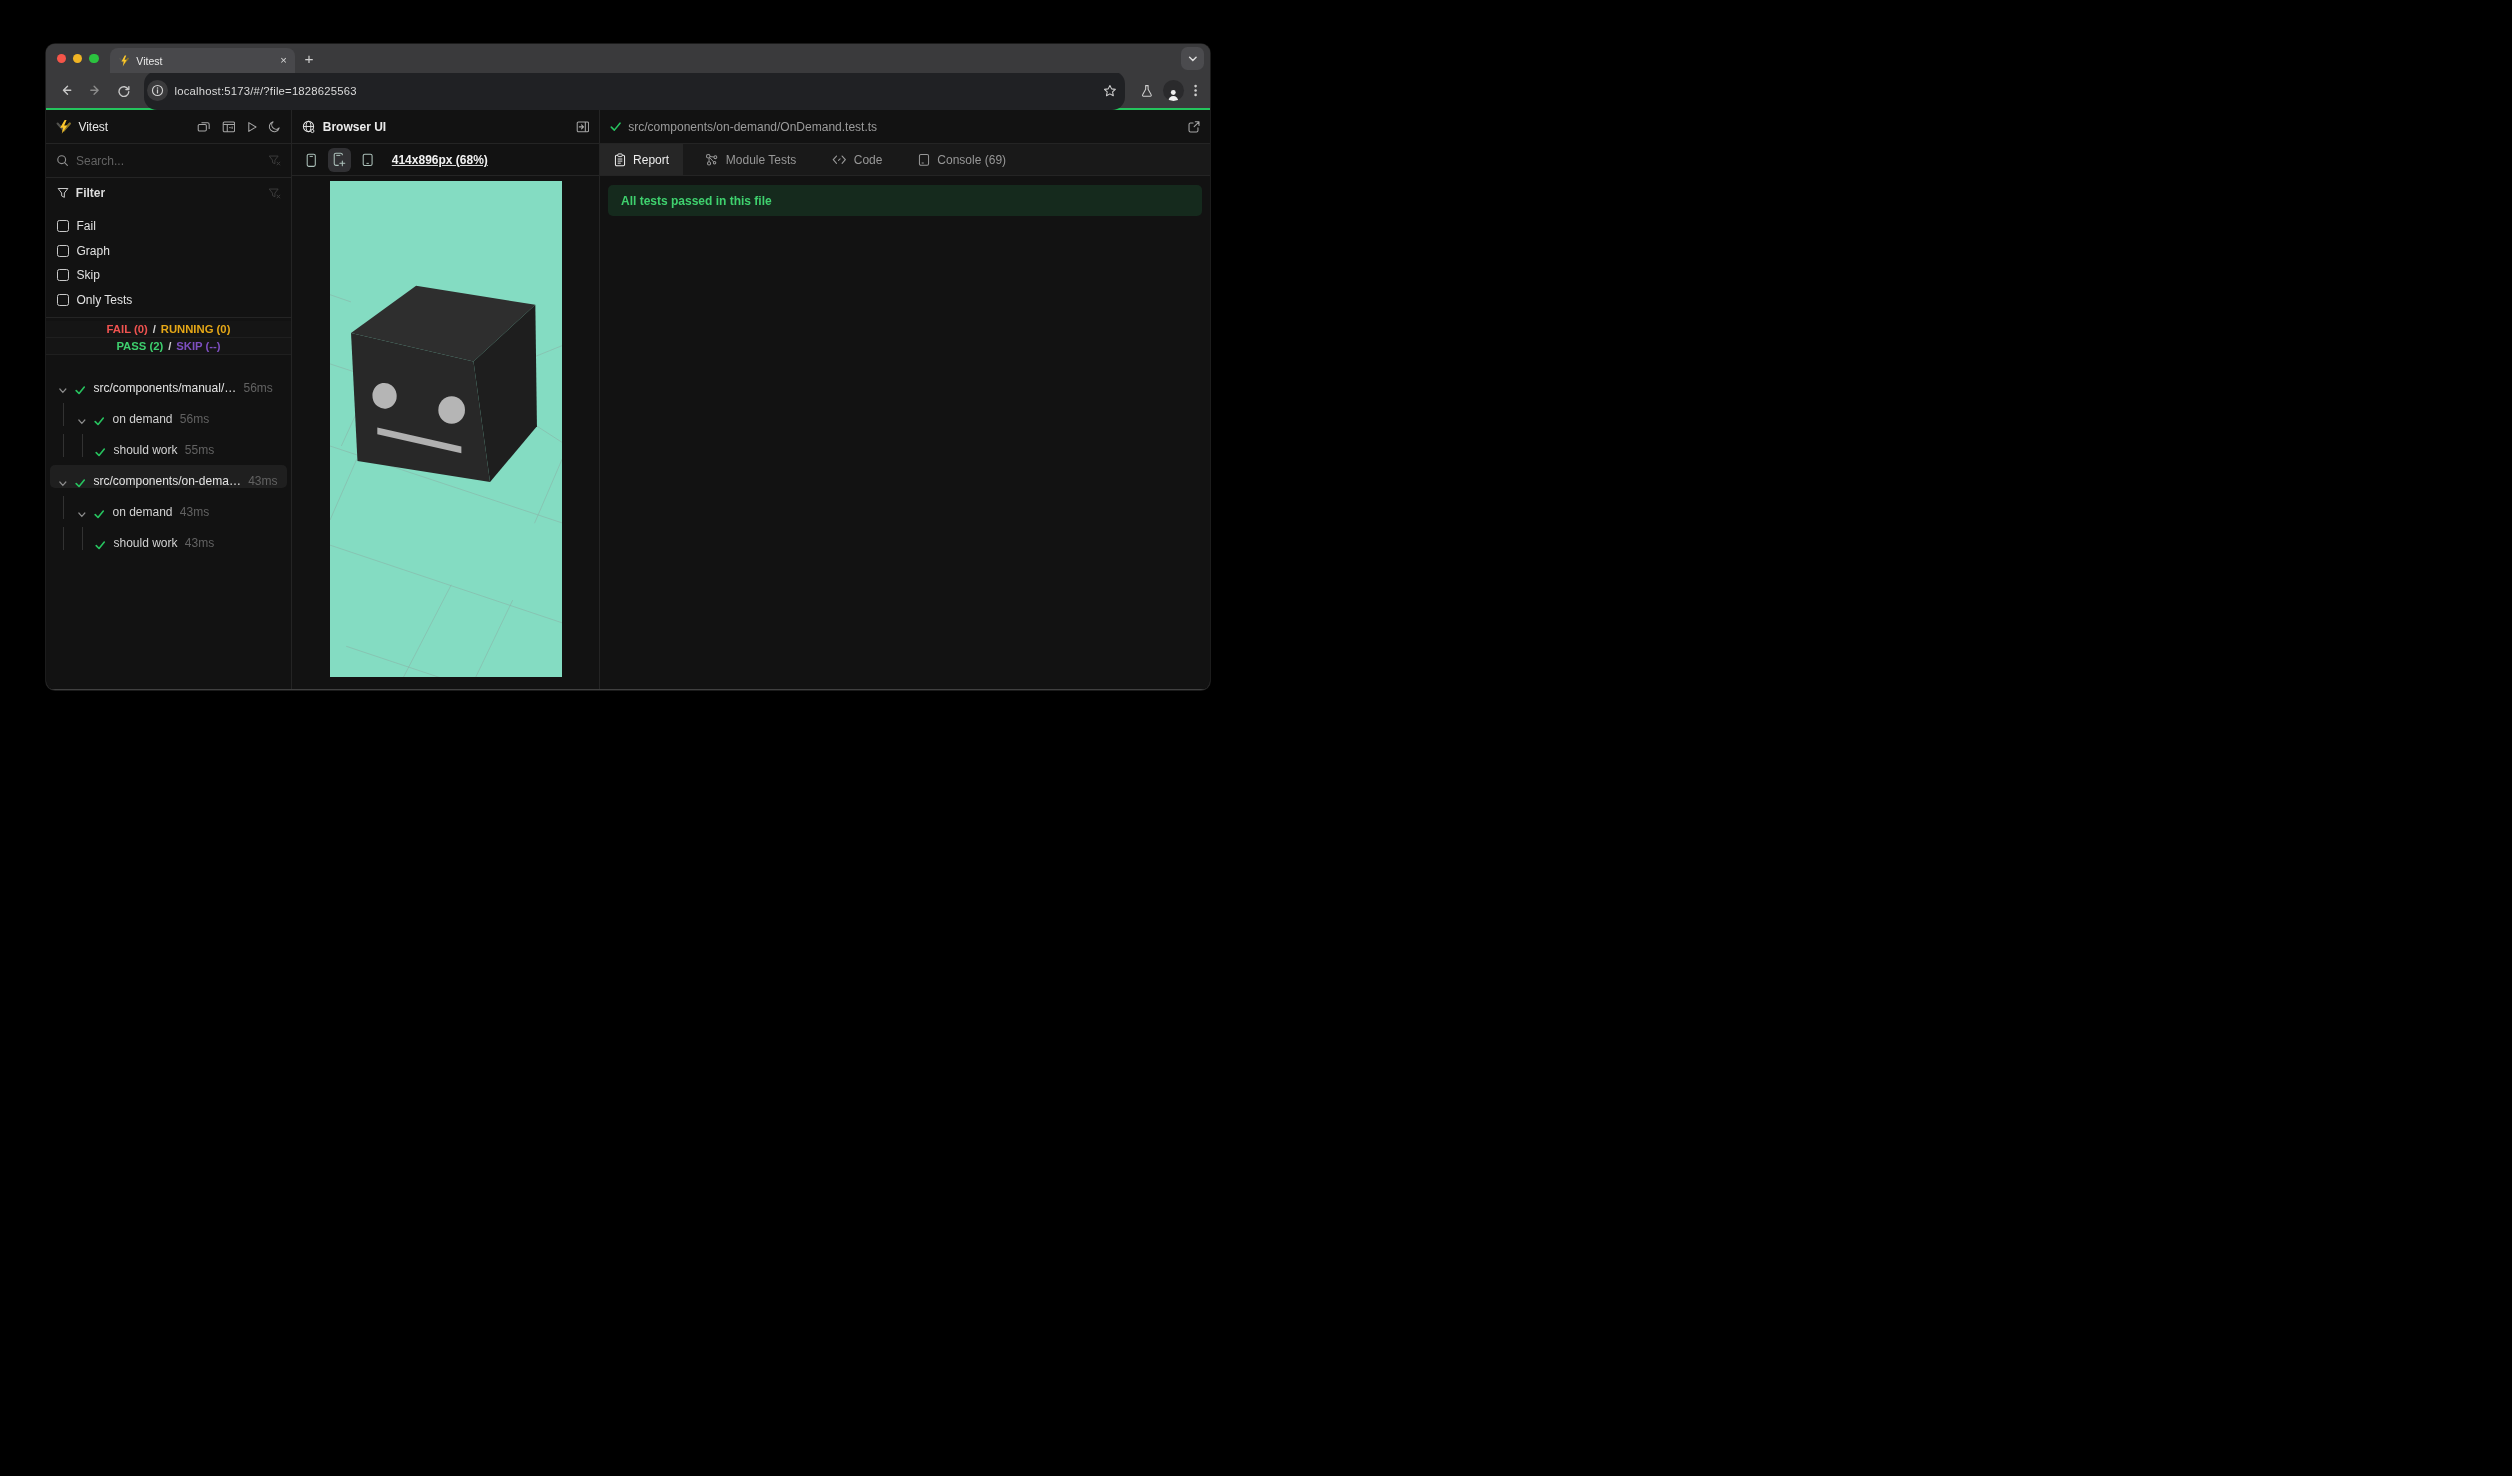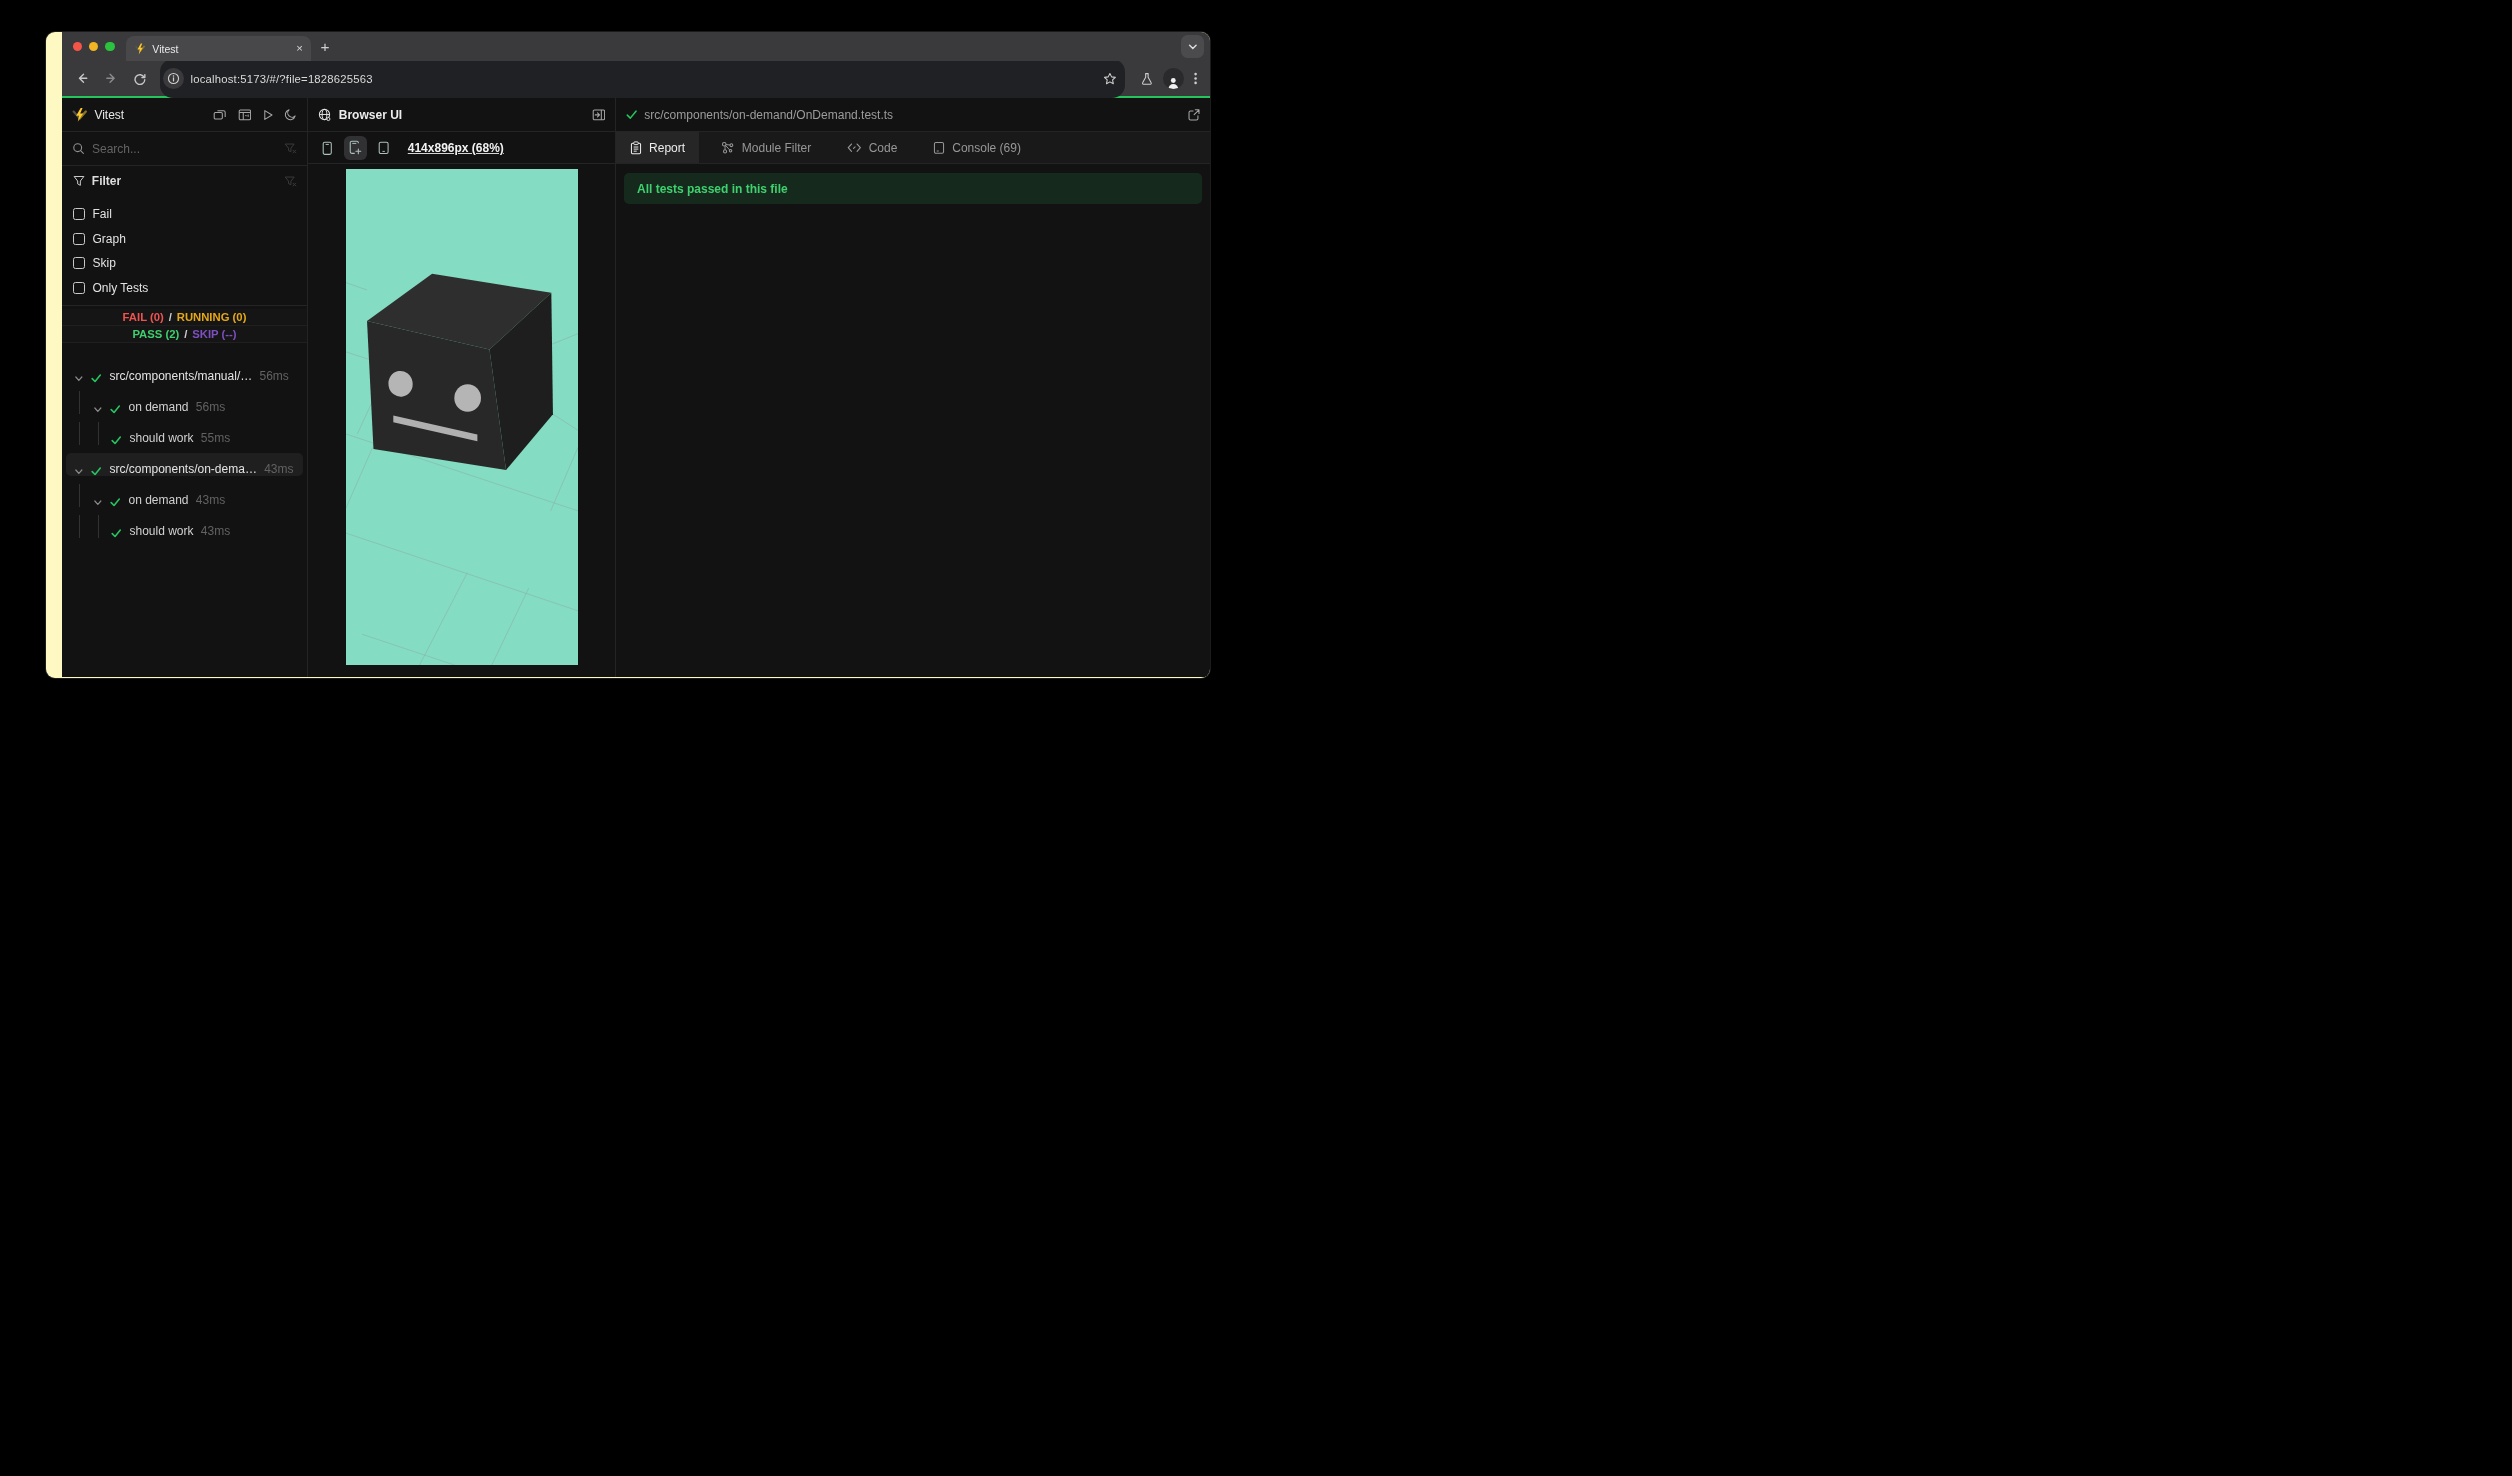--- a/index.html
+++ b/index.html
@@ -1,23 +1,23 @@
 <!DOCTYPE html>
 <html style="font-size:13px"><head>
 <meta charset="utf-8">
 <style>
   * { box-sizing: border-box; margin: 0; padding: 0; }
   html,body { width:1256px; height:738px; background:#000; overflow:hidden;
     font-family:"Liberation Sans", sans-serif; }
   .ic { display:block; flex:none; }
 
   
-  .window { position:absolute; left:46px; top:32px; width:1164px; height:646px;
-    border-radius:9px; overflow:hidden; background:#fef9c3;
-    box-shadow:0 0 0 0.8px rgba(255,255,255,.14), 0 14.6px 40px rgba(0,0,0,.8);padding-left:16px; }
+  .window { position:absolute; left:46px; top:44px; width:1164px; height:646px;
+    border-radius:9px; overflow:hidden; background:#404040;
+    box-shadow:0 0 0 0.8px rgba(255,255,255,.14), 0 14.6px 40px rgba(0,0,0,.8); }
 
   
   .tabstrip { height:29px; background:#3a3a3c; display:flex; align-items:flex-end; position:relative; }
   .traffic { display:flex; gap:6.5px; align-items:center; padding:0 11.3px 0 10.5px; height:29px; }
   .dot { width:9.7px; height:9.7px; border-radius:50%; }
   .dot.r{background:#f55549;} .dot.y{background:#f0b424;} .dot.g{background:#2bc23f;}
   .tab { width:185px; height:25px; background:#48484b; border-radius:8px 8px 0 0;
     display:flex; align-items:center; padding:0 8px; gap:6.5px; }
   .tab-title { flex:1; color:#e9e9e9; font-size:10.5px; }
   .tab-close { color:#d6d6d6; font-size:11.3px; line-height:1; cursor:default; }
@@ -443,21 +443,21 @@
         <div class="rtab">
           <svg class="ic" width="13.8" height="13.8" viewBox="0 0 17 17">
             <circle cx="4" cy="4" r="2.2" fill="none" stroke="currentColor" stroke-width="1.3"></circle>
             <circle cx="12.8" cy="5.2" r="1.7" fill="none" stroke="currentColor" stroke-width="1.3"></circle>
             <circle cx="5" cy="12.8" r="1.9" fill="none" stroke="currentColor" stroke-width="1.3"></circle>
             <circle cx="11.8" cy="12" r="1.5" fill="none" stroke="currentColor" stroke-width="1.3"></circle>
             <line x1="5.7" y1="5.5" x2="10.6" y2="11" stroke="currentColor" stroke-width="1.2"></line>
             <line x1="5" y1="6.2" x2="5" y2="10.9" stroke="currentColor" stroke-width="1.2"></line>
             <line x1="6.2" y1="4.3" x2="11.1" y2="5" stroke="currentColor" stroke-width="1.2"></line>
           </svg>
-          <span>Module Filter</span>
+          <span>Module Tests</span>
         </div>
         <div class="rtab">
           <svg class="ic" width="14.6" height="11.3" viewBox="0 0 18 14">
             <path d="M5.5 2.5 L1.5 7 L5.5 11.5 M12.5 2.5 L16.5 7 L12.5 11.5" fill="none" stroke="currentColor" stroke-width="1.4" stroke-linecap="round" stroke-linejoin="round"></path>
             <line x1="8" y1="8" x2="10" y2="6" stroke="currentColor" stroke-width="1.3" stroke-linecap="round"></line>
           </svg>
           <span>Code</span>
         </div>
         <div class="rtab">
           <svg class="ic" width="12" height="13.8" viewBox="0 0 15 17">

